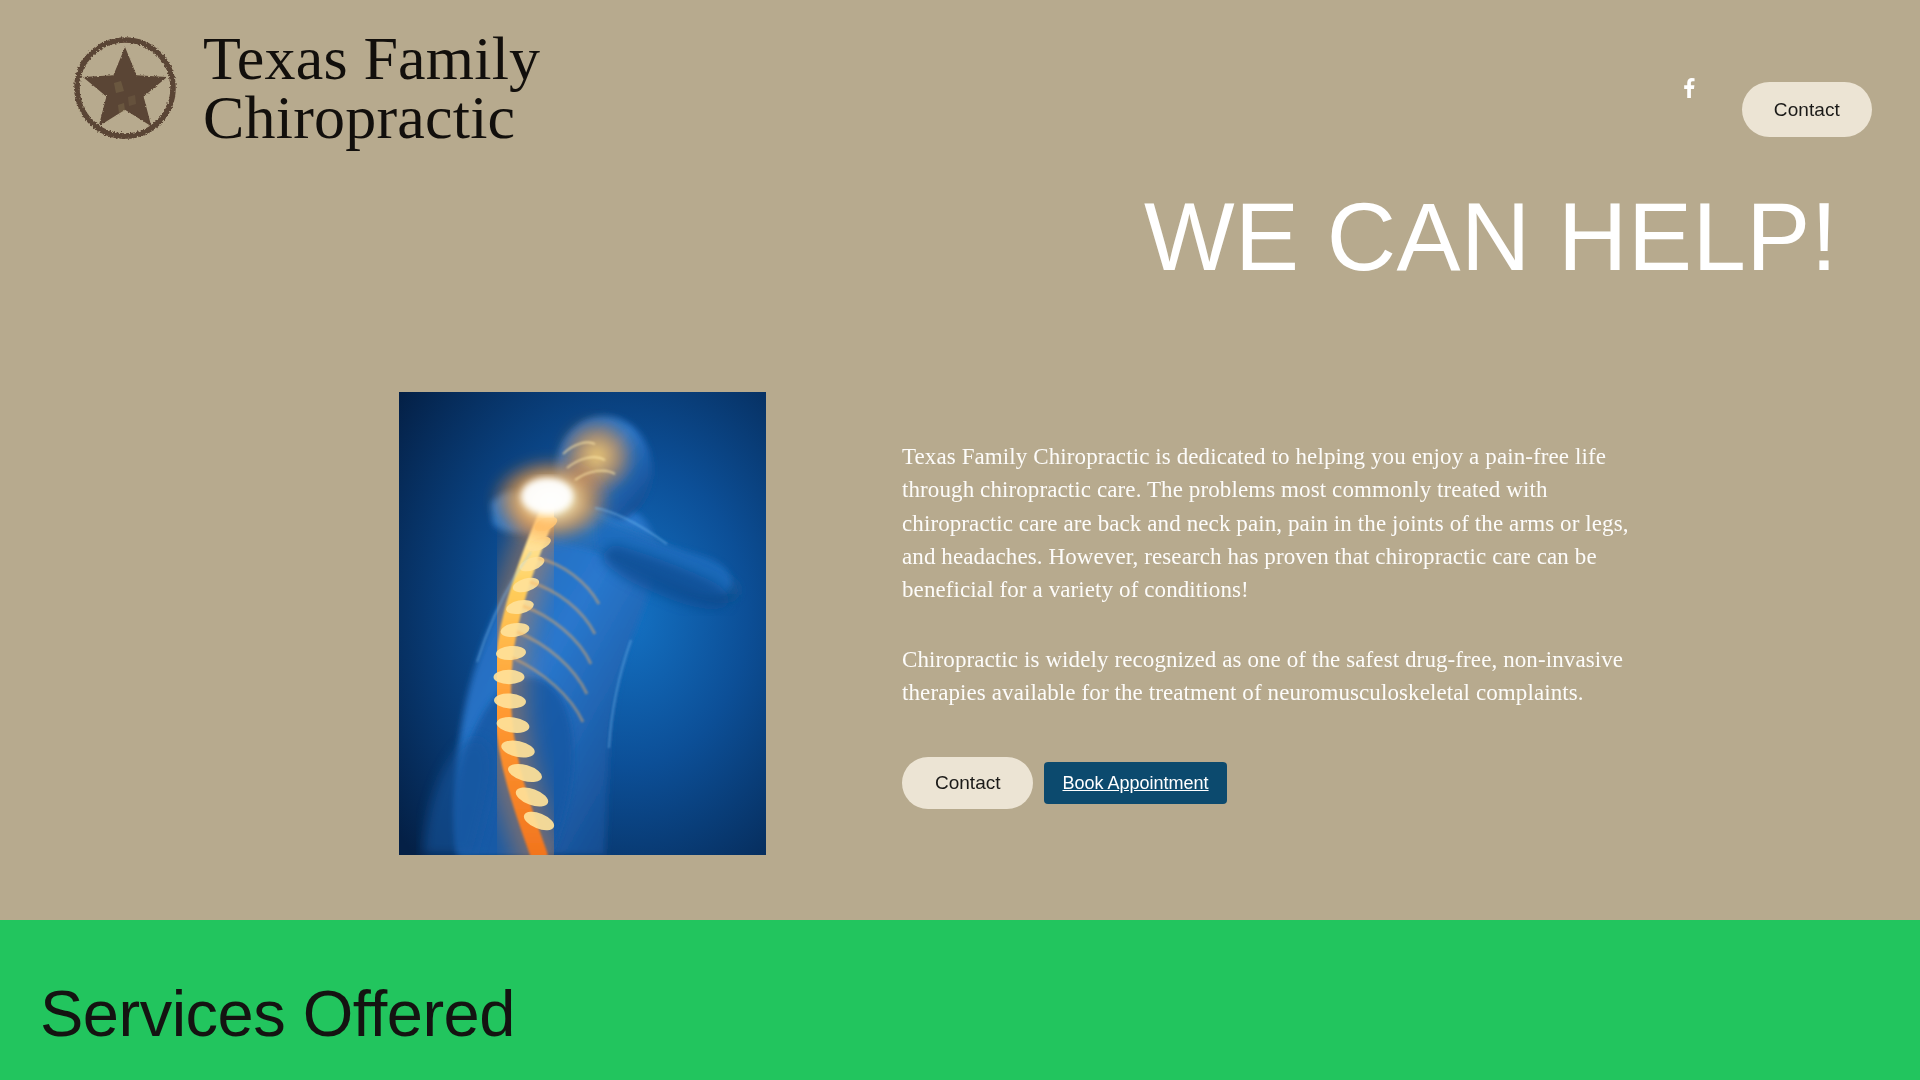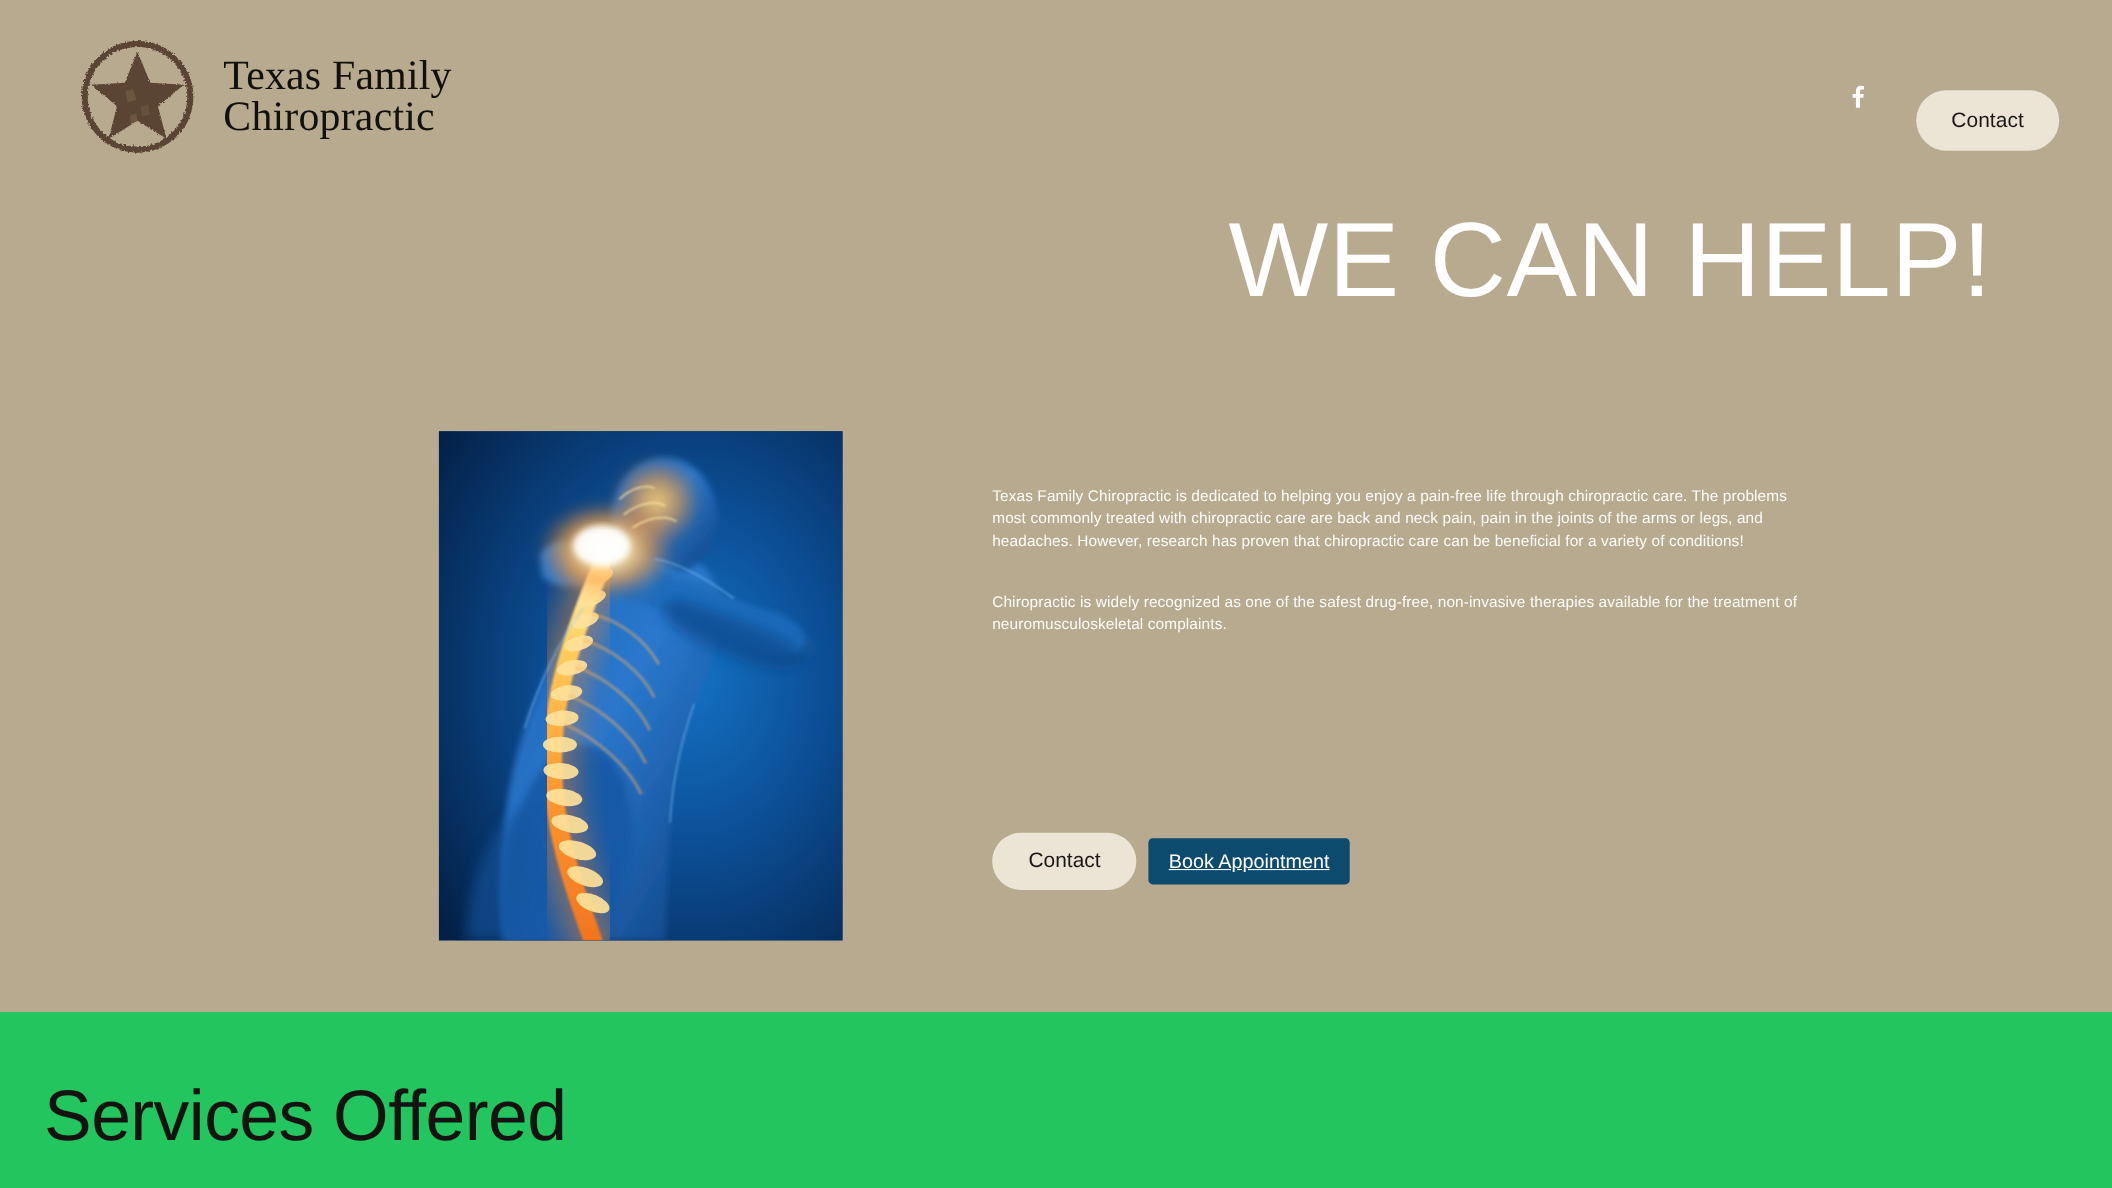--- a/index.html
+++ b/index.html
@@ -55,21 +55,21 @@
     width: 114px;
     height: 114px;
     flex: 0 0 114px;
     position: relative;
   }
   .brand-mark svg { display: block; width: 114px; height: 114px; }
 
   .brand-wordmark {
     font-family: "Liberation Serif", serif;
     color: #120f0c;
-    font-size: 38px;
+    font-size: 62px;
     line-height: 0.95;
     letter-spacing: 0.2px;
     white-space: pre-line;
   }
 
   .header-right {
     display: flex;
     align-items: center;
     gap: 36px;
   }
@@ -111,21 +111,21 @@
     height: 55px;
     letter-spacing: 0.1px;
   }
 
   
   .hero-title {
     position: absolute;
     top: 185px;
     left: 0;
     width: 1920px;
-    padding-right: 109px;
+    padding-right: 82px;
     text-align: right;
     color: #ffffff;
     font-size: 96px;
     font-weight: 300;
     letter-spacing: 0.5px;
     line-height: 1.08;
   }
 
   
   .hero-body {
@@ -150,24 +150,25 @@
 
   .hero-copy {
     position: absolute;
     left: 902px;
     top: 48px;
     width: 740px;
   }
 
   .hero-copy p {
     color: #fdfcfa;
-    font-size: 14px;
+    font-size: 23px;
     line-height: 1.45;
     letter-spacing: 0.1px;
     font-weight: 400;
+    font-family: Liberation Serif, serif;
   }
   .hero-copy p + p { margin-top: 36px; }
 
   .hero-actions {
     position: absolute;
     left: 902px;
     top: 321px;
     display: flex;
     align-items: center;
     gap: 11px;

